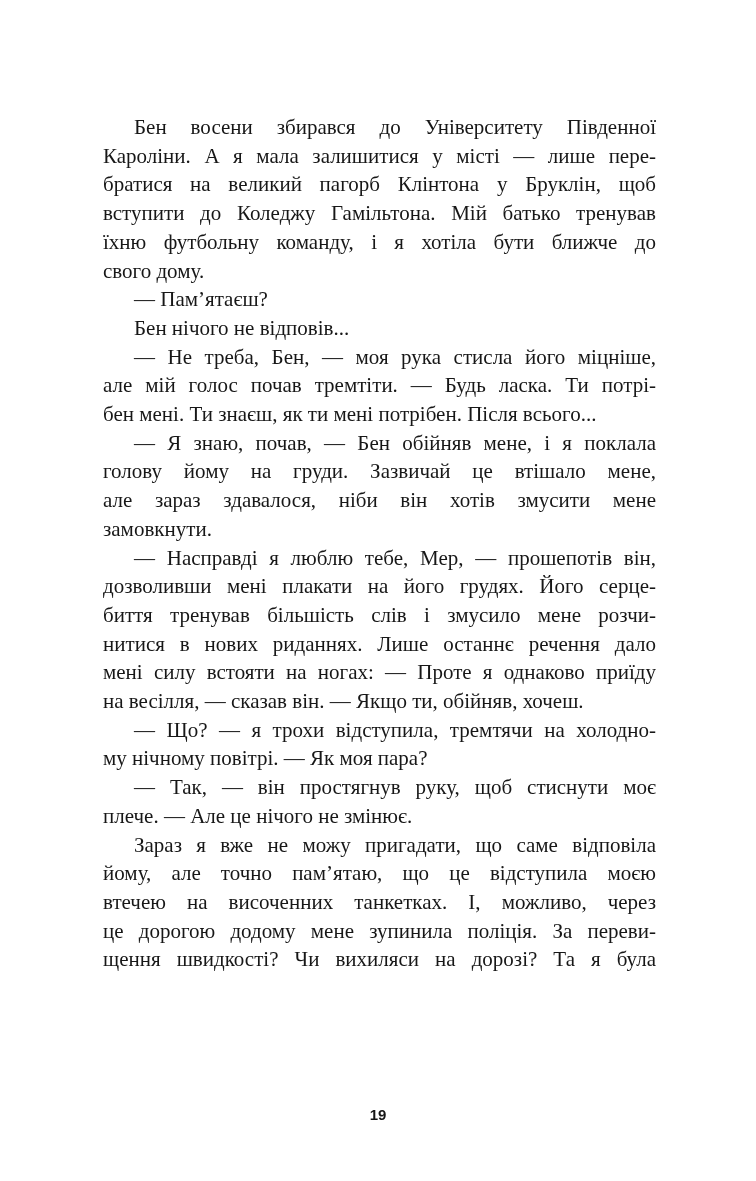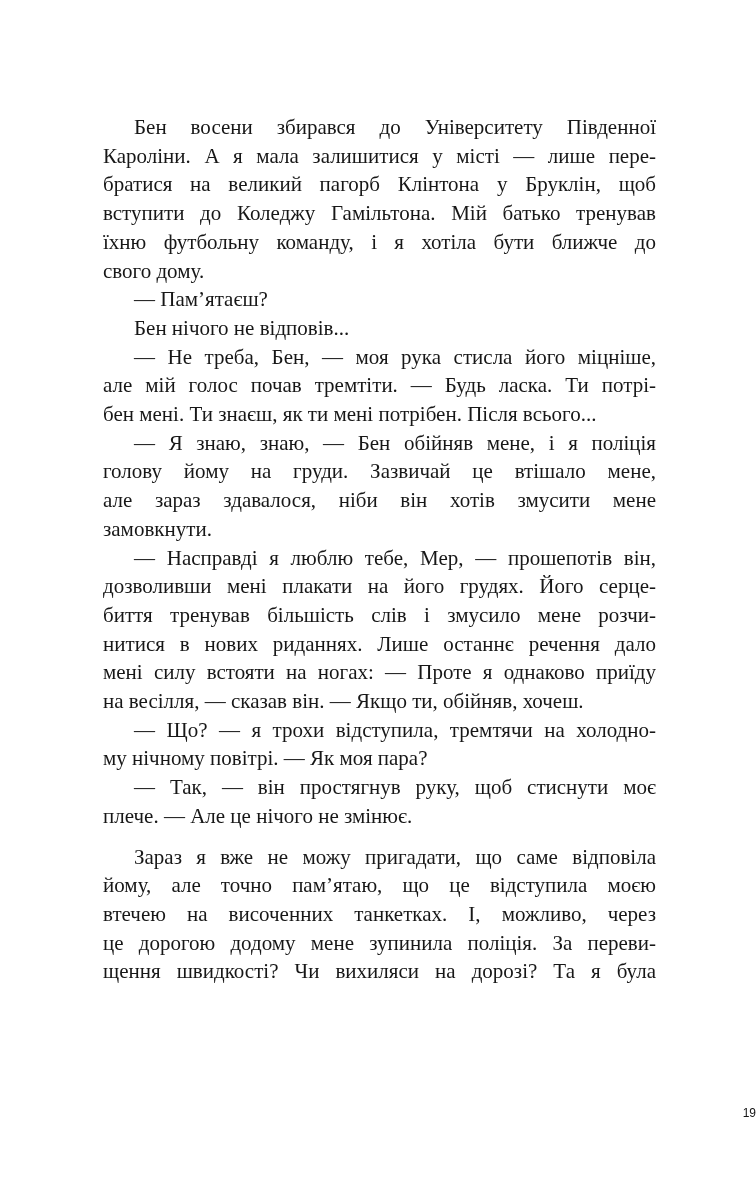--- a/index.html
+++ b/index.html
@@ -22,42 +22,43 @@
     font-family: "Liberation Serif", "DejaVu Serif", serif;
     font-size: 21px;
     line-height: 28.7px;
     color: #171717;
   }
   .para {
     margin: 0;
     padding: 0;
   }
   .para.scene-break {
-    margin-top: 12px;
+    margin-top: 0;
   }
   .line {
     text-align: justify;
     text-align-last: justify;
     white-space: normal;
   }
   .line.para-end {
     text-align-last: left;
   }
   .line.first {
     text-indent: 31px;
   }
   .page-number {
     position: absolute;
     top: 1106px;
     left: 0;
     width: 100%;
-    text-align: right;
+    text-align: center;
     font-family: "Liberation Sans", "DejaVu Sans", sans-serif;
-    font-size: 12px;
+    font-size: 15px;
     color: #141414;
+    font-weight: bold;
   }
 </style>
 </head>
 <body>
 
 <div class="page">
   <div class="text-block">
       <div class="para">
         <div class="line first">Бен восени збирався до Університету Південної</div>
         <div class="line">Кароліни. А я мала залишитися у місті — лише пере-</div>
@@ -71,21 +72,21 @@
       </div>
       <div class="para">
         <div class="line first para-end">Бен нічого не відповів...</div>
       </div>
       <div class="para">
         <div class="line first">— Не треба, Бен, — моя рука стисла його міцніше,</div>
         <div class="line">але мій голос почав тремтіти. — Будь ласка. Ти потрі-</div>
         <div class="line para-end">бен мені. Ти знаєш, як ти мені потрібен. Після всього...</div>
       </div>
       <div class="para">
-        <div class="line first">— Я знаю, знаю, — Бен обійняв мене, і я поліція</div>
+        <div class="line first">— Я знаю, почав, — Бен обійняв мене, і я поклала</div>
         <div class="line">голову йому на груди. Зазвичай це втішало мене,</div>
         <div class="line">але зараз здавалося, ніби він хотів змусити мене</div>
         <div class="line para-end">замовкнути.</div>
       </div>
       <div class="para">
         <div class="line first">— Насправді я люблю тебе, Мер, — прошепотів він,</div>
         <div class="line">дозволивши мені плакати на його грудях. Його серце-</div>
         <div class="line">биття тренував більшість слів і змусило мене розчи-</div>
         <div class="line">нитися в нових риданнях. Лише останнє речення дало</div>
         <div class="line">мені силу встояти на ногах: — Проте я однаково приїду</div>

